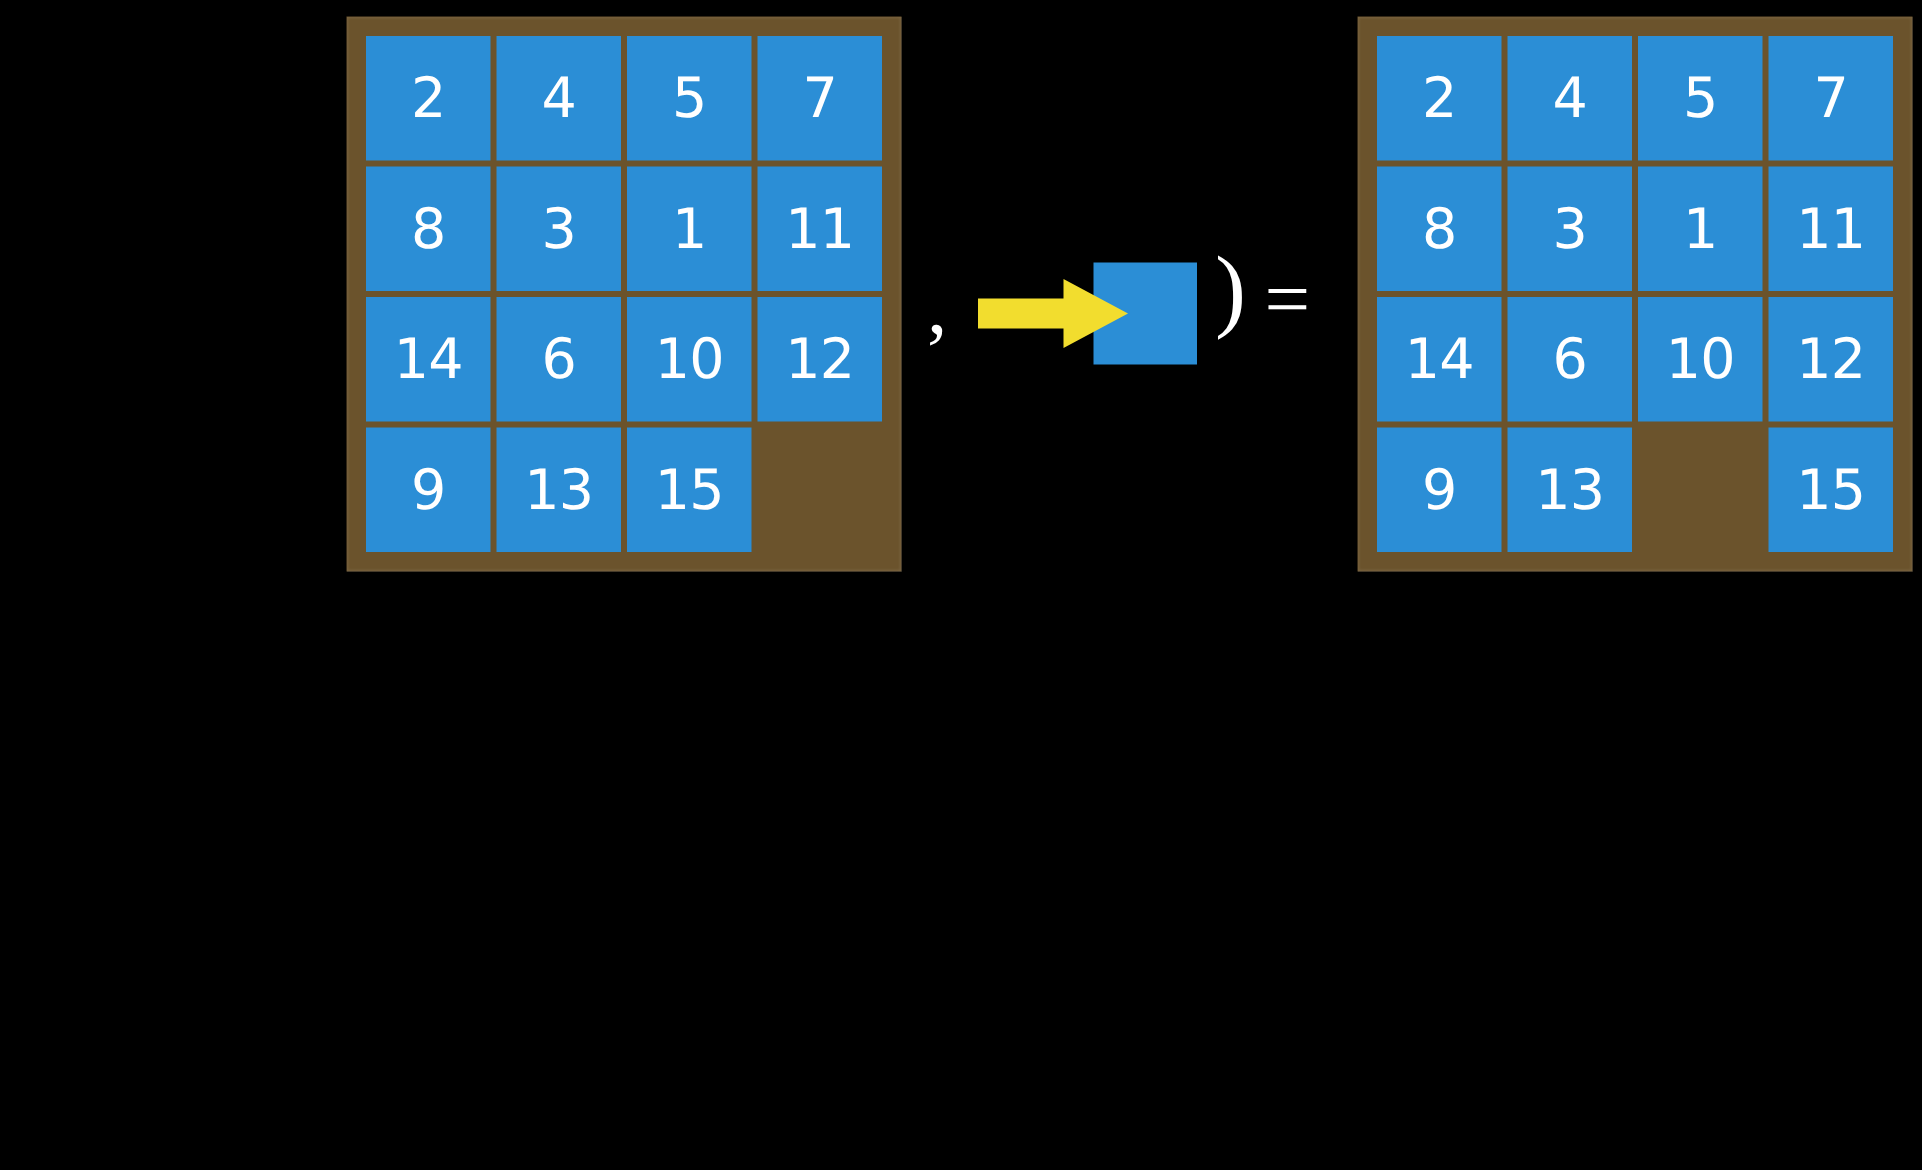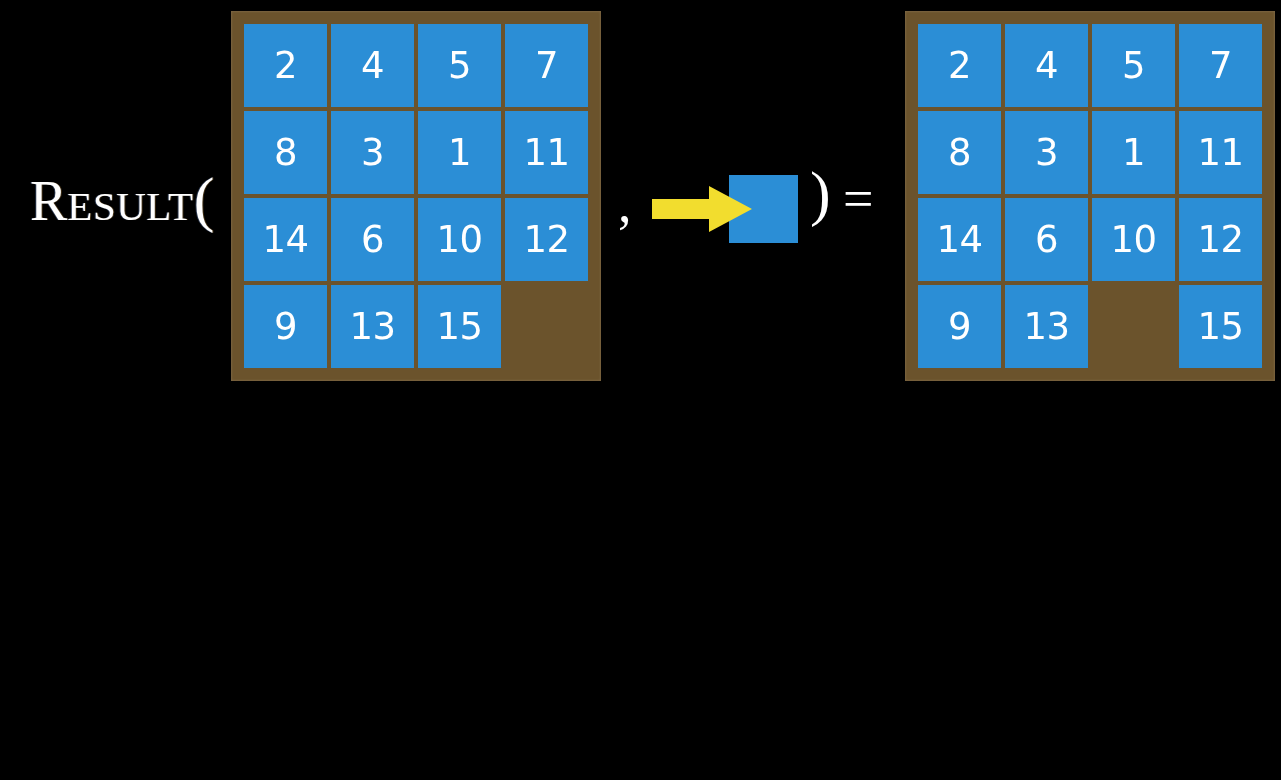--- a/index.html
+++ b/index.html
@@ -94,23 +94,20 @@
   #move-top-tile  { left: 89px;  top: 25px;  width: 69px; height: 68px; }
   #move-top-arrow { left: 12px;  top: 36px;  width: 100px; height: 46px; }
 </style>
 </head>
 <body>
 
 <div class="stage">
 
   <div class="row" id="row-top">
 
-    <div class="result-label" id="label-top">
-      <span class="big">R</span><span class="small">ESULT</span><span class="paren">(</span>
-    </div>
 
     <div class="board" id="board-tl">
       <div class="board-inner">
           <div class="tile" style="left: 0px; top: 0px; width: 83px; height: 83px;">2</div>
           <div class="tile" style="left: 87px; top: 0px; width: 83px; height: 83px;">4</div>
           <div class="tile" style="left: 174px; top: 0px; width: 83px; height: 83px;">5</div>
           <div class="tile" style="left: 261px; top: 0px; width: 83px; height: 83px;">7</div>
           <div class="tile" style="left: 0px; top: 87px; width: 83px; height: 83px;">8</div>
           <div class="tile" style="left: 87px; top: 87px; width: 83px; height: 83px;">3</div>
           <div class="tile" style="left: 174px; top: 87px; width: 83px; height: 83px;">1</div>

